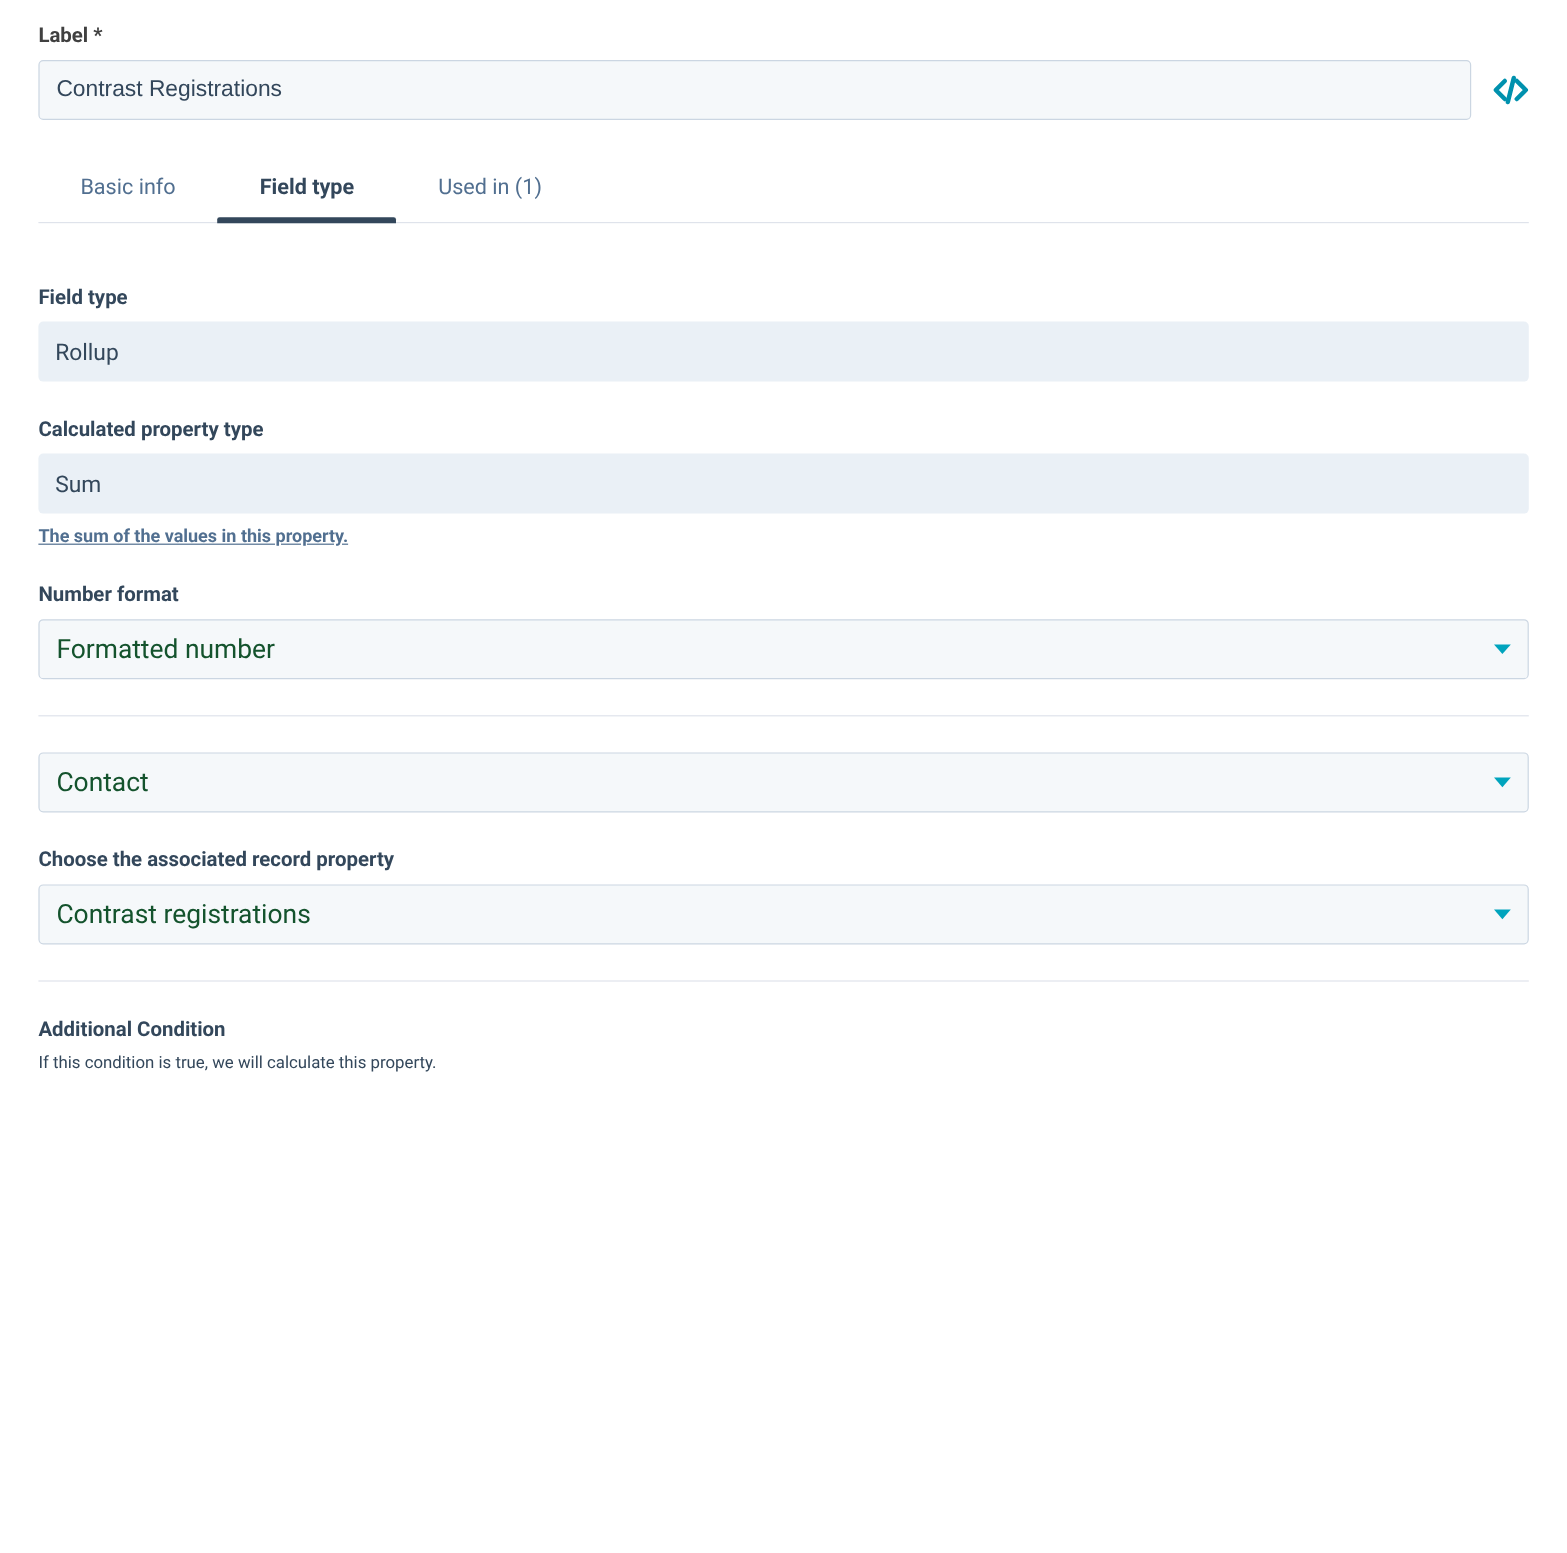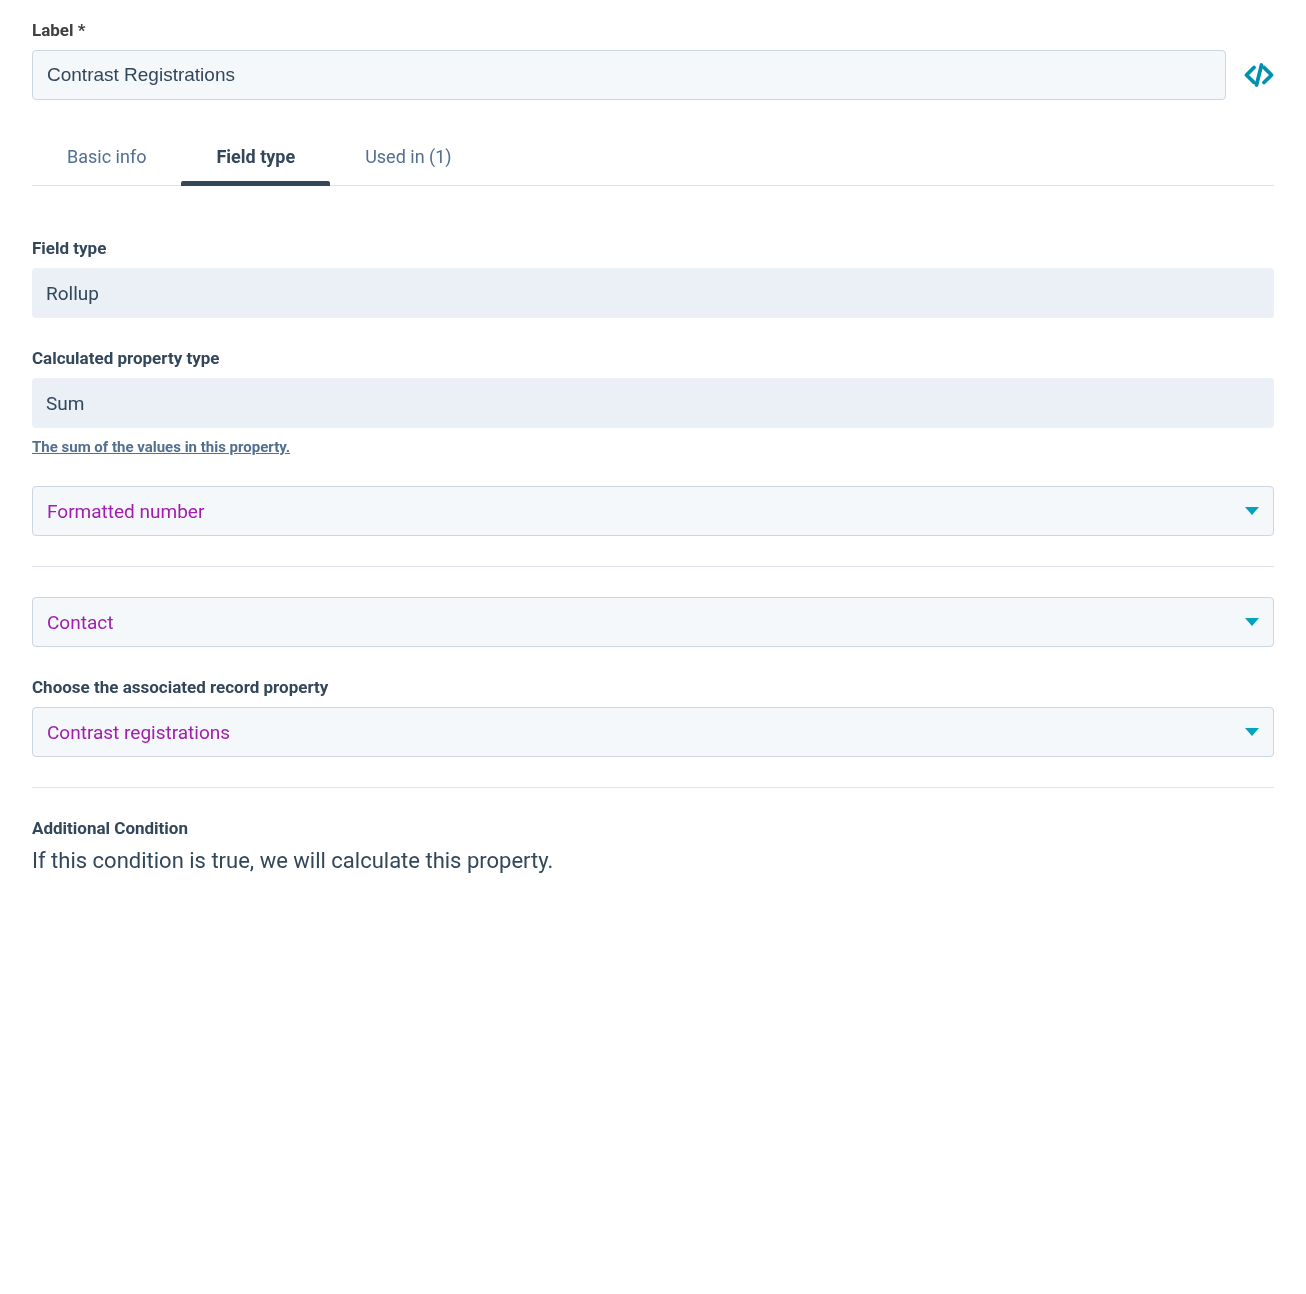--- a/index.html
+++ b/index.html
@@ -104,38 +104,38 @@
     .select-field {
       width: 100%;
       height: 50px;
       background: #f5f8fa;
       border: 1px solid #cbd6e2;
       border-radius: 4px;
       padding: 0 14px;
       display: flex;
       align-items: center;
       justify-content: space-between;
-      font-size: 19px;
-      color: #a21caf;
+      font-size: 22px;
+      color: #14532d;
       cursor: pointer;
     }
     .select-field .caret {
       width: 0;
       height: 0;
       border-left: 7px solid transparent;
       border-right: 7px solid transparent;
       border-top: 8px solid #00a4bd;
     }
     .divider {
       border: none;
       border-top: 1px solid #dfe3eb;
       margin: 30px 0;
     }
     .body-text {
-      font-size: 22px;
+      font-size: 14px;
       color: #33475b;
       margin-top: 8px;
       margin-bottom: 22px;
     }
     .secondary-button {
       display: inline-flex;
       align-items: center;
       justify-content: center;
       height: 48px;
       padding: 0 30px;
@@ -176,20 +176,21 @@
   <div class="readonly-field">Rollup</div>
 </div>
 
 <div class="field-group">
   <div class="field-label">Calculated property type</div>
   <div class="readonly-field">Sum</div>
   <div class="help-text">The sum of the values in this property.</div>
 </div>
 
 <div class="field-group">
+  <div class="field-label">Number format</div>
   <div class="select-field">
     <span>Formatted number</span>
     <span class="caret"></span>
   </div>
 </div>
 
 <hr class="divider">
 
 <div class="field-group">
   <div class="select-field">

